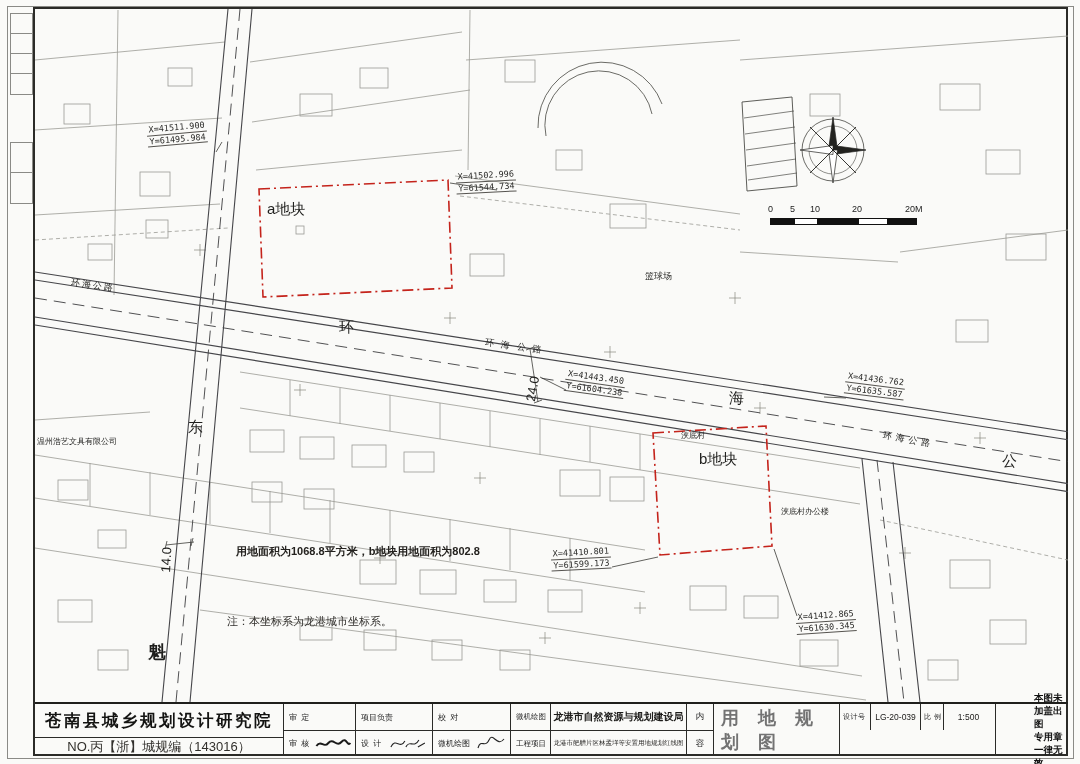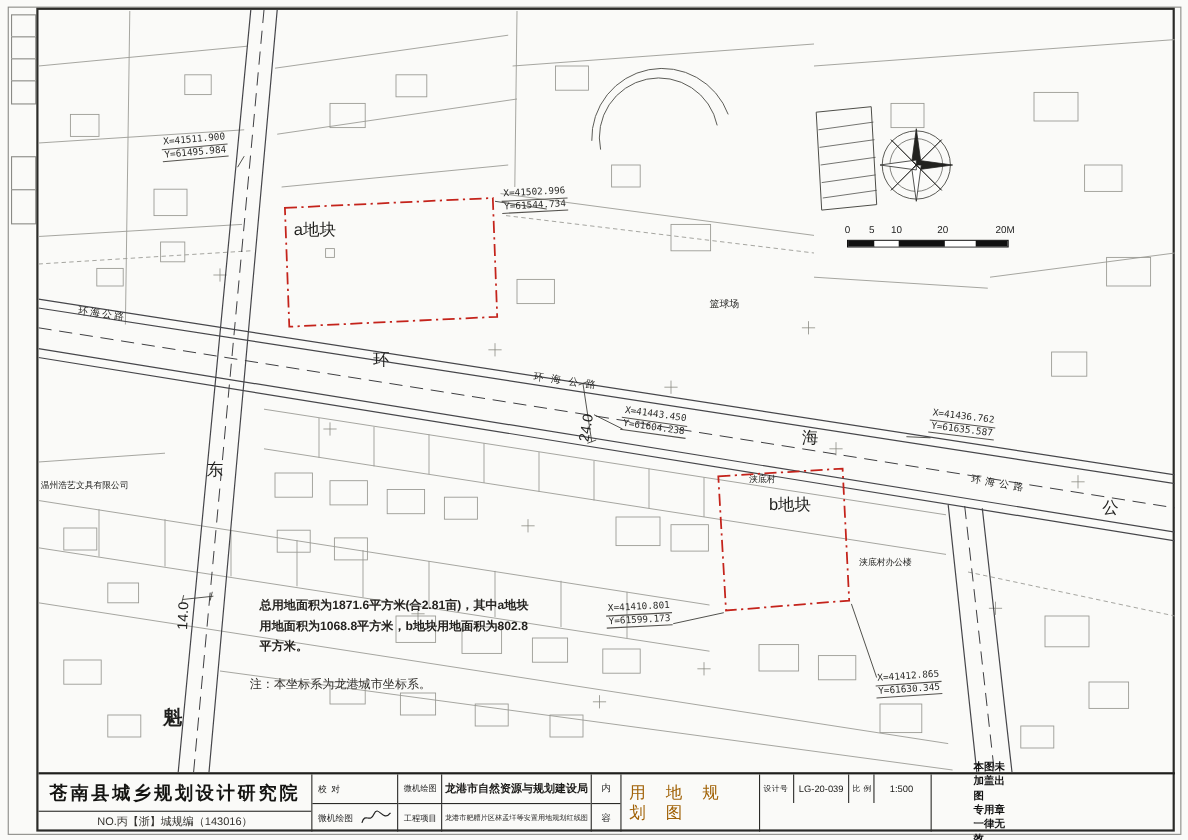--- a/index.html
+++ b/index.html
@@ -22,25 +22,25 @@
   .bar i{display:block;height:100%;}
   
   .tb{position:absolute;left:35px;top:702px;width:1033px;height:54px;z-index:3;display:flex;
       border-top:2px solid #1f1f1c;box-sizing:border-box;background:transparent;font-family:"Liberation Sans",sans-serif;}
   .tb .col{box-sizing:border-box;border-left:1px solid #2b2b28;height:100%;}
   .tb .col:first-child{border-left:none;}
   .tb .rr{height:26px;display:flex;align-items:center;box-sizing:border-box;}
   .tb .rr+.rr{border-top:1px solid #2b2b28;}
   .tb .lab{font-size:8px;color:#222;padding-left:5px;letter-spacing:1px;flex:0 0 auto;}
   .inst{height:33px;display:flex;align-items:center;justify-content:center;font-size:16.5px;font-weight:700;letter-spacing:2.5px;color:#141412;}
-  .lic{height:19px;border-top:1px solid #2b2b28;display:flex;align-items:center;justify-content:center;font-size:10px;color:#32302c;box-sizing:border-box;}
+  .lic{height:19px;border-top:1px solid #2b2b28;display:flex;align-items:center;justify-content:center;font-size:13px;color:#32302c;box-sizing:border-box;}
   .valtop{font-size:10px;text-align:center;width:100%;font-weight:600;color:#1d1c1a;}
   .valbot{font-size:6.5px;text-align:center;width:100%;color:#2a2927;}
   .nr{width:100%;text-align:center;font-size:8.5px;}
-  .dtitle{display:flex;align-items:center;justify-content:center;height:100%;font-size:15px;font-weight:400;letter-spacing:7px;padding-left:7px;box-sizing:border-box;color:#a16207;}
+  .dtitle{display:flex;align-items:center;justify-content:center;height:100%;font-size:18px;font-weight:700;letter-spacing:7px;padding-left:7px;box-sizing:border-box;color:#737373;}
   .mini{font-size:7px;letter-spacing:.5px;padding-left:3px;color:#222;}
   .mval{font-size:8.5px;text-align:center;width:100%;color:#1b1a18;}
   .sealnote{display:flex;flex-direction:column;align-items:center;justify-content:center;height:100%;font-size:9.5px;font-weight:700;line-height:13px;color:#111;}
   .sig{margin-left:2px;flex:1 1 auto;}
 </style>
 </head>
 <body>
 
 <div id="sheet">
 
@@ -221,23 +221,21 @@
   <div class="coord" style="left:551px;top:547px;transform:rotate(-3deg);">
     <span>X=41410.801</span>
     <span>Y=61599.173</span>
   </div>
   <div class="coord" style="left:796px;top:610px;transform:rotate(-4deg);">
     <span>X=41412.865</span>
     <span>Y=61630.345</span>
   </div>
 
   <div class="note">
-    <div>总用地面积为1871.6平方米(合2.81亩)，其中a地块</div>
     <div>用地面积为1068.8平方米，b地块用地面积为802.8</div>
-    <div>平方米。</div>
   </div>
   <div class="footnote">注：本坐标系为龙港城市坐标系。</div>
 
   <div class="scalebar">
     <span class="t" style="left:0;">0</span>
     <span class="t" style="left:22px;">5</span>
     <span class="t" style="left:42px;">10</span>
     <span class="t" style="left:84px;">20</span>
     <span class="t" style="left:137px;">20M</span>
     <div class="bar">
@@ -247,20 +245,42 @@
         <i style="width:28px;background:#fff;"></i>
       <i style="width:29px;background:#111;"></i>
     </div>
   </div>
 
   <div class="tb">
     <div class="col" style="width:248px;">
       <div class="inst">苍南县城乡规划设计研究院</div>
       <div class="lic">NO.丙【浙】城规编（143016）</div>
     </div>
+    <div class="col" style="width:72px;">
+      <div class="rr">
+          <span class="lab">审 定</span>
+        </div>
+      <div class="rr">
+          <span class="lab">审 核</span>
+        <svg class="sig" width="38" height="16" viewBox="0 0 38 16">
+            <path d="M2 10 C7 3 9 13 14 7 S22 12 27 6 S33 11 36 7" stroke="#1a1a1a" stroke-width="2" fill="none"></path>
+          </svg>
+        </div>
+    </div>
+    <div class="col" style="width:77px;">
+      <div class="rr">
+          <span class="lab" style="letter-spacing:0;">项目负责</span>
+        </div>
+      <div class="rr">
+          <span class="lab">设 计</span>
+        <svg class="sig" width="40" height="18" viewBox="0 0 40 18">
+            <path d="M3 12 C8 2 12 15 17 6 M18 12 C22 4 26 14 31 5 M30 12 L37 8" stroke="#222" stroke-width="1.1" fill="none"></path>
+          </svg>
+        </div>
+    </div>
     <div class="col" style="width:78px;">
       <div class="rr">
           <span class="lab">校 对</span>
         </div>
       <div class="rr">
           <span class="lab" style="letter-spacing:0;">微机绘图</span>
         <svg class="sig" width="34" height="18" viewBox="0 0 34 18">
             <path d="M4 13 C7 3 11 14 15 5 S23 13 30 4" stroke="#222" stroke-width="1.1" fill="none"></path>
           </svg>
         </div>

